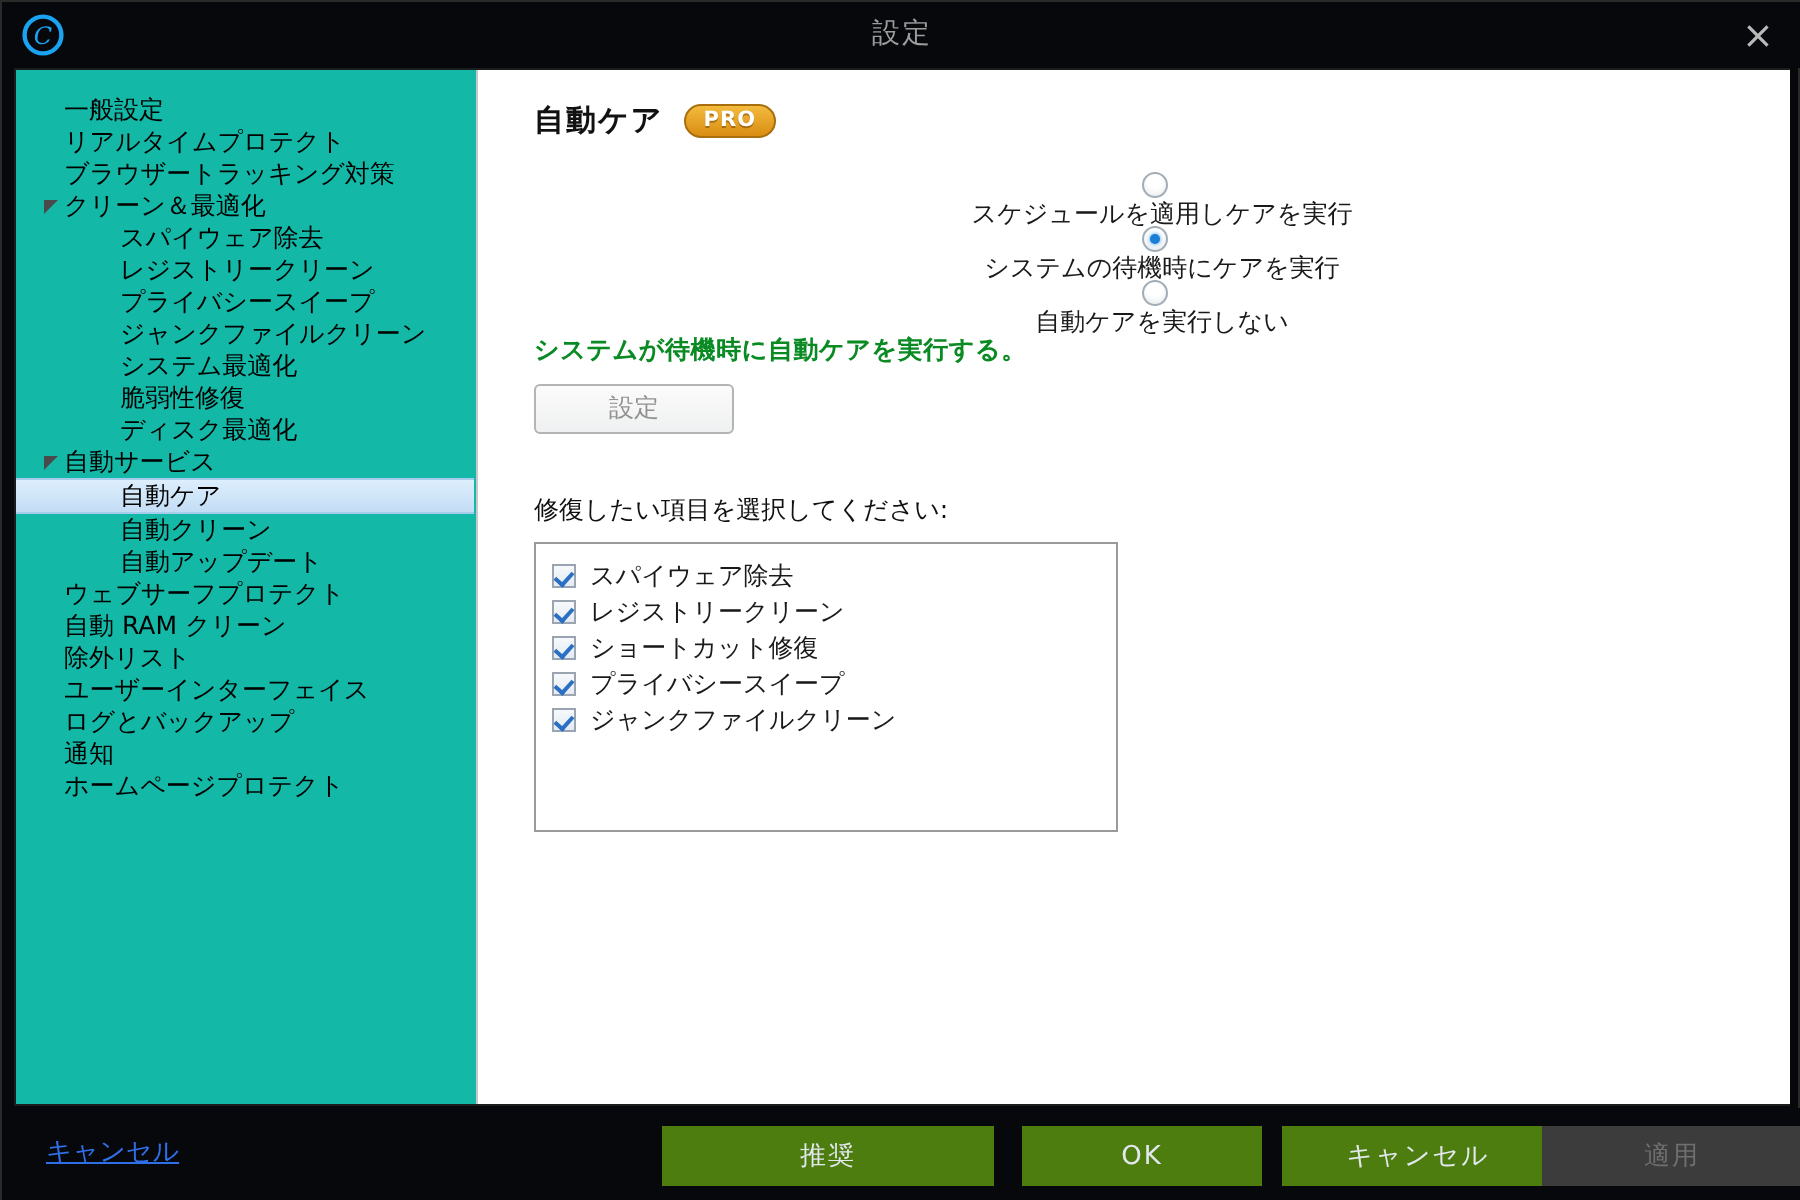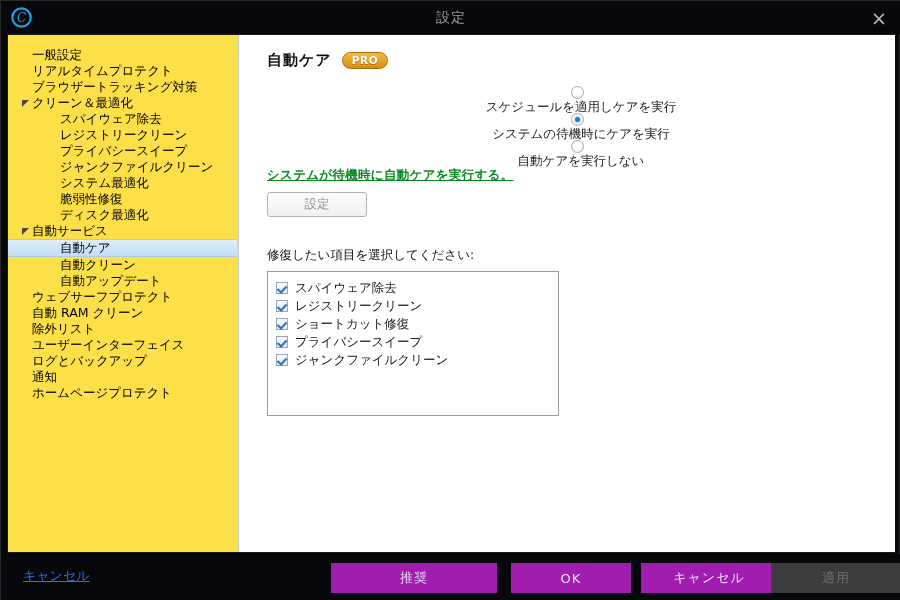--- a/index.html
+++ b/index.html
@@ -64,21 +64,21 @@
     width: 888px; height: 519px;
     background: #ffffff;
     border: 1px solid #1c1c1c;
   }
 
   
   .sidebar {
     position: absolute;
     left: 0; top: 0;
     width: 230px; height: 100%;
-    background: #fde047;
+    background: #14b8a6;
     padding-top: 12px;
   }
   .vdivider {
     position: absolute;
     left: 230px; top: 0;
     width: 1px; height: 100%;
     background: #c8c8c8;
   }
 
   .tree-item {
@@ -177,21 +177,20 @@
     box-shadow: 0 0 2px #2c93e8;
   }
 
   .green-note {
     margin-top: 0;
     margin-bottom: 8px;
     font-size: 12.5px;
     font-weight: bold;
     color: #0a8a23;
     letter-spacing: .3px;
-    text-decoration: underline;
   }
 
   .btn-settings {
     width: 100px;
     height: 25px;
     border: 1px solid #b4b4b4;
     border-radius: 3px;
     background: linear-gradient(#fbfbfb, #eff0f1);
     color: #919191;
     font-size: 12.5px;
@@ -252,21 +251,21 @@
     left: 22px; top: 566px;
     font-size: 13px;
     color: #2f6fe8;
     text-decoration: underline;
     cursor: pointer;
   }
   .fbtn {
     position: absolute;
     top: 562px;
     height: 30px;
-    background: #a21caf;
+    background: #4d7c0f;
     color: #e3e8ee;
     font-size: 13px;
     border: none;
     font-family: "DejaVu Sans", "Liberation Sans", sans-serif;
     cursor: pointer;
     letter-spacing: 1px;
   }
   .fbtn.disabled {
     background: #3c3c3c;
     color: #6f6f6f;

